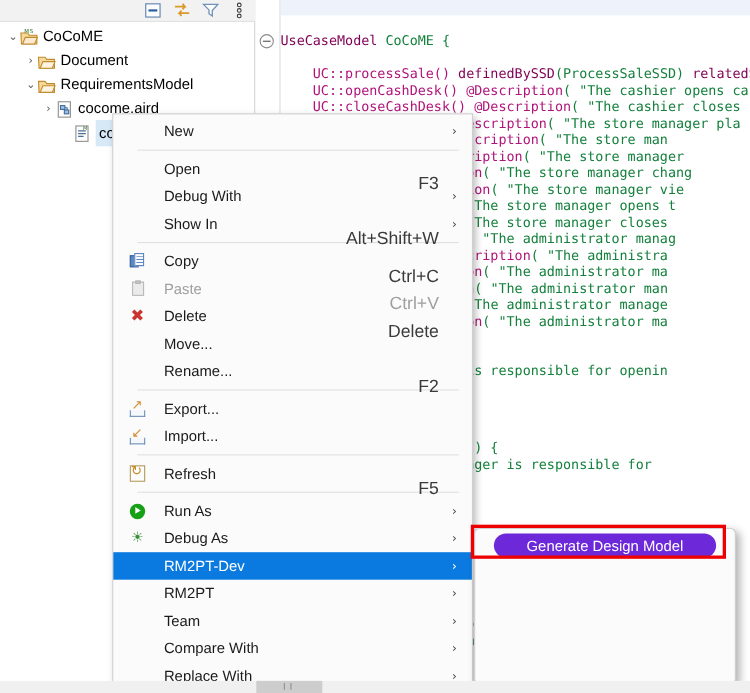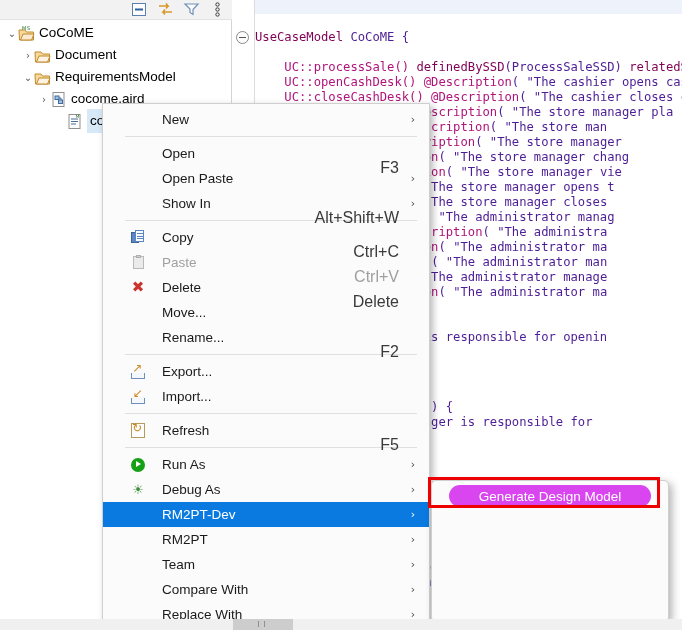--- a/index.html
+++ b/index.html
@@ -29,30 +29,30 @@
   
   #editor{position:absolute;left:233px;top:0;right:0;top:0;height:630px;background:#ffffff;overflow:hidden;}
   #ruler{position:absolute;left:0;top:0;width:21px;height:630px;background:#ffffff;
          border-right:1px solid #dcdcdc;}
   #editor-top-band{position:absolute;left:22px;top:0;right:0;height:14px;background:#eef3fb;}
   #code{position:absolute;left:22px;top:0;white-space:pre;
         font-family:"DejaVu Sans Mono",monospace;font-size:12.2px;line-height:15px;}
   .cl{height:15px;}
   .kw{color:#7f0055;font-weight:normal;}
   .an{color:#b0147a;}
-  .pl{color:#4c1d95;}
+  .pl{color:#15803d;}
   .fold{position:absolute;left:3px;width:13px;height:13px;border:1px solid #8a8a8a;
         border-radius:7px;background:#fdfdfd;box-sizing:border-box;}
   .fold:after{content:"";position:absolute;left:2px;top:5px;width:7px;height:1px;background:#555;}
 
   
   #ctx{position:absolute;left:102px;top:103px;width:328px;background:#fbfbfb;
        border:1px solid #cfcfcf;box-shadow:3px 3px 7px rgba(0,0,0,.28);
        padding:3px 0 3px 0;box-sizing:border-box;}
-  .mi{height:25px;display:flex;align-items:center;position:relative;padding:0 10px 0 17px;
+  .mi{height:25px;display:flex;align-items:center;position:relative;padding:0 10px 0 4px;
       font-size:13.5px;color:#1a1a1a;white-space:nowrap;}
   .mi .ic{width:22px;flex:0 0 22px;height:25px;display:flex;align-items:center;
           justify-content:center;margin-left:7px;}
   .mi .lbl{margin-left:13px;}
   .mi .acc{margin-left:auto;color:#3a3a3a;font-size:16px;padding-right:2px;margin-top:28px;}
   .mi .arw{width:12px;flex:0 0 12px;text-align:center;color:#4a4a4a;font-size:11px;
            font-family:"DejaVu Sans",sans-serif;margin-left:6px;}
   .mi .arwpad{width:12px;flex:0 0 12px;margin-left:6px;}
   .mi.dis .lbl,.mi.dis .acc{color:#9f9f9f;}
   .mi.hl{background:#0a7ae0;}
@@ -87,21 +87,21 @@
     font-family:"DejaVu Sans",sans-serif;}
   .i-run{width:14px;height:14px;border-radius:50%;background:#15a015;position:relative;}
   .i-run:after{content:"";position:absolute;left:5px;top:3.5px;width:0;height:0;
     border-left:5px solid #fff;border-top:3.5px solid transparent;border-bottom:3.5px solid transparent;}
   .i-bug{font-size:13px;color:#3b8f3b;line-height:1;font-family:"DejaVu Sans",sans-serif;}
 
   
   #submenu{position:absolute;left:431px;top:480px;width:238px;height:142px;
            background:#fbfbfb;border:1px solid #cfcfcf;border-radius:5px;
            box-shadow:3px 3px 8px rgba(0,0,0,.3);box-sizing:border-box;padding-top:4px;}
-  #submenu .smi{height:22px;margin:0 17px;border-radius:11px;background:#d946ef;
+  #submenu .smi{height:22px;margin:0 17px;border-radius:11px;background:#6d28d9;
            color:#fff;display:flex;align-items:center;justify-content:center;
            font-size:13.5px;}
   #redbox{position:absolute;left:428px;top:477px;width:232px;height:31px;
           border:3px solid #ee0000;box-sizing:border-box;}
 
   #hscroll{position:absolute;left:0;bottom:0;width:682px;height:11px;background:#f0f0f0;}
   #hthumb{position:absolute;left:233px;bottom:0;width:60px;height:11px;background:#cdcdcd;}
   #hgrip{position:absolute;left:258px;bottom:3px;width:5px;height:6px;
          border-left:1px solid #8f8f8f;border-right:1px solid #8f8f8f;}
 </style>
@@ -203,21 +203,21 @@
         <span></span>
       </span>
       <span class="lbl">Open</span>
       <span class="acc">F3</span>
       <span class="arwpad"></span>
     </div>
     <div class="mi">
       <span class="ic">
         <span></span>
       </span>
-      <span class="lbl">Open Paste</span>
+      <span class="lbl">Debug With</span>
       <span class="acc"></span>
       <span class="arw">›</span>
     </div>
     <div class="mi">
       <span class="ic">
         <span></span>
       </span>
       <span class="lbl">Show In</span>
       <span class="acc">Alt+Shift+W</span>
       <span class="arw">›</span>

